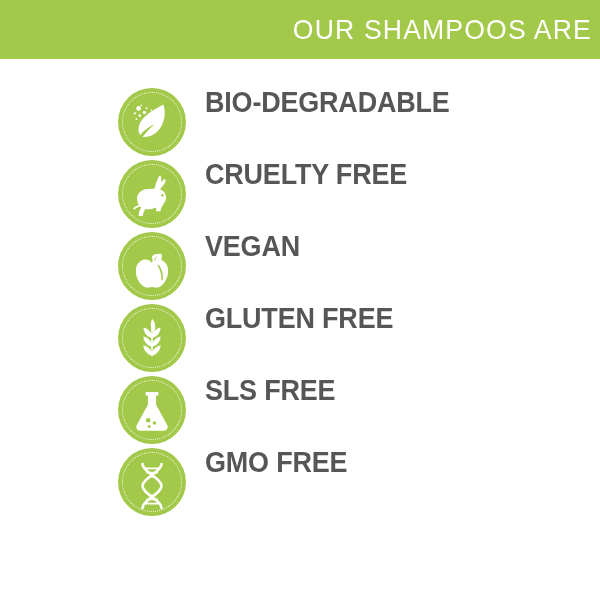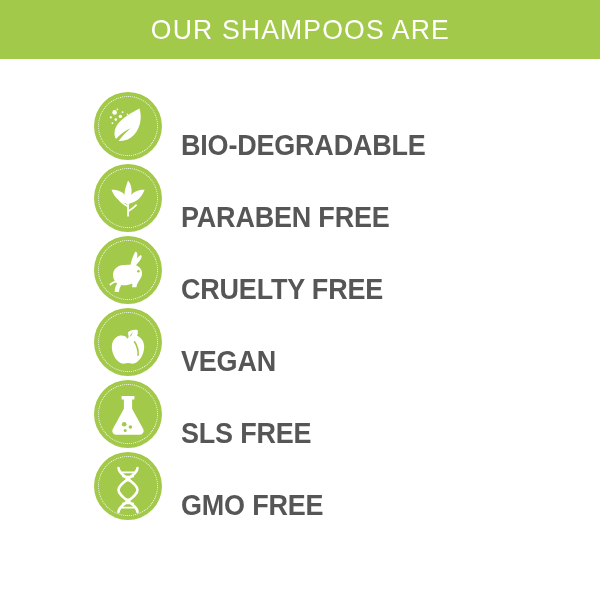--- a/index.html
+++ b/index.html
@@ -23,21 +23,21 @@
   
   .banner {
     position: absolute;
     left: 0;
     top: 0;
     width: 600px;
     height: 59px;
     background: #a3c94a;
     display: flex;
     align-items: center;
-    justify-content: center;
+    justify-content: flex-end;
   }
   .banner-title {
     color: #ffffff;
     font-family: "Liberation Sans", sans-serif;
     font-size: 28px;
     font-weight: 400;
     letter-spacing: 1.2px;
     line-height: 1;
     white-space: nowrap;
     transform: scaleX(0.95);
@@ -50,22 +50,22 @@
     top: 59px;
     width: 600px;
     height: 541px;
     padding-top: 29px;
     box-sizing: border-box;
   }
   .row {
     position: relative;
     height: 72px;
     display: flex;
-    align-items: flex-end;
-    padding-left: 94px;
+    align-items: flex-start;
+    padding-left: 118px;
     box-sizing: border-box;
   }
   .badge {
     position: relative;
     width: 68px;
     height: 68px;
     flex: 0 0 68px;
     border-radius: 50%;
     background: #a3c94a;
   }
@@ -134,37 +134,20 @@
               <circle cx="28.6" cy="20.2" r="0.9"></circle>
               <circle cx="33.4" cy="22.2" r="0.8"></circle>
               <circle cx="23.4" cy="17.4" r="0.8"></circle>
             </g>
           </svg>
         </div>
       </div>
       <div class="row-label">BIO-DEGRADABLE</div>
     </div>
 
-    <div class="row">
-      <div class="badge">
-        <div class="ring"></div>
-        <div class="glyph">
-          <svg viewBox="0 0 68 68" xmlns="http://www.w3.org/2000/svg">
-            <g fill="#ffffff">
-              <path d="M34 16.5c3.6 4.4 4.6 10.6 2.8 16.2-1 3.1-2.6 5.6-4.2 7.5-2.2-4.6-2.8-10.5-1.2-15.6.7-2.4 1.6-5 2.6-8.1z"></path>
-              <path d="M17.5 25.8c5.6-.5 11.2 1.9 14.6 6.4 1.9 2.5 3 5.2 3.5 7.7-5.1-.3-10.4-2.6-13.8-6.6-1.6-1.9-3-4.2-4.3-7.5z"></path>
-              <path d="M50.6 25.8c-5.6-.5-11.2 1.9-14.6 6.4-1.9 2.5-3 5.2-3.5 7.7 5.1-.3 10.4-2.6 13.8-6.6 1.6-1.9 3-4.2 4.3-7.5z"></path>
-              <path d="M33.2 38.2h1.7v14.2h-1.7z"></path>
-              <path d="M34 41.6c-2.9-1.7-5.6-3.9-8-6.4l-1.2 1.2c2.6 2.7 5.6 5 8.6 6.8zM34 46.4c2.9-1.7 5.6-3.9 8-6.4l1.2 1.2c-2.6 2.7-5.6 5-8.6 6.8z"></path>
-            </g>
-          </svg>
-        </div>
-      </div>
-      <div class="row-label">PARABEN FREE</div>
-    </div>
 
     <div class="row">
       <div class="badge">
         <div class="ring"></div>
         <div class="glyph">
           <svg viewBox="0 0 68 68" xmlns="http://www.w3.org/2000/svg">
             <g fill="#ffffff">
               <path d="M41.2 15.8c1.1-.3 2 .6 2.1 1.9.2 2.6-.6 6.3-2.1 9.3-.8 1.6-1.7 2.8-2.6 3.5l-2.2-1.4c.3-1.6.8-3.6 1.5-5.6 1-3 2.3-5.6 3.3-7.7z"></path>
               <path d="M46.6 18.9c1 .4 1.3 1.6.8 2.8-1 2.4-3.2 5.4-5.6 7.6-1.3 1.2-2.5 2-3.6 2.4l-1.3-2.2c.9-1.4 2.1-3 3.4-4.6 2-2.4 4.1-4.5 6.3-6z"></path>
               <path d="M39.2 28.8c3.8 0 7 2.4 8.3 5.8.6 1.6.7 3.2.4 4.7-.5 2.6-2.3 4.6-3.6 6.6-1.1 1.7-1.7 3.5-1.9 5.4h-4.3c.1-1.3.3-2.6.2-3.9-3.3 1.6-7.2 2.1-10.9 1.6-1.5 2.1-2.3 4.5-2.4 7h-4.3c-.1-3 .8-6 2.5-8.5-1.9-1.6-3.3-3.7-3.9-6.1-.7-2.8-.2-5.9 1.5-8.2 2.1-2.8 5.7-4.1 9.1-4.2 3.1-.1 6.2-.1 9.3-.2z"></path>
@@ -186,20 +169,40 @@
               <path d="M34 24.2c2.4-2.4 6.3-3.1 9.6-2.1.9 3.4-.5 7.2-3.3 9.2-1 .7-2.1 1.2-3.2 1.5-.3-3.1.3-6.2 1.9-8.8-2 1.9-3.4 4.3-4.1 6.9-.4-2.3-.6-4.5-.9-6.7z"></path>
               <path d="M33.3 29.6c-2.2-1.9-5.2-2.7-8-1.9-4.2 1.2-7.1 5.3-7.4 10-.4 5.8 2.1 11.9 6.2 15.6 1.9 1.7 4.3 2.8 6.6 2.3 1.1-.2 2.1-.7 3.3-.7s2.2.5 3.3.7c2.3.5 4.7-.6 6.6-2.3 4.1-3.7 6.6-9.8 6.2-15.6-.3-4.7-3.2-8.8-7.4-10-3.1-.9-6.4.1-8.6 2.4-.3.3-.5.5-.8.5s-.5-.2-.8-.5c-.4-.3-.8-.5-1.2-.5z"></path>
             </g>
             <path d="M40.5 33.8c2.6 3.8 3.9 8.6 3.6 13.4" fill="none" stroke="#a3c94a" stroke-width="1.6" stroke-linecap="round"></path>
           </svg>
         </div>
       </div>
       <div class="row-label">VEGAN</div>
     </div>
 
+    <div class="row">
+      <div class="badge">
+        <div class="ring"></div>
+        <div class="glyph">
+          <svg viewBox="0 0 68 68" xmlns="http://www.w3.org/2000/svg">
+            <g fill="#ffffff">
+              <path d="M33.2 22h1.6v30h-1.6z"></path>
+              <path d="M34 14.8c2.4 2.4 3.6 5.8 3.2 9.1-.2 1.8-.8 3.4-1.6 4.8-1.9-2.3-2.9-5.3-2.8-8.3.1-1.9.6-3.8 1.2-5.6z"></path>
+              <path d="M25.4 23.6c3.3.6 6.2 2.7 7.7 5.7.8 1.6 1.2 3.3 1.2 4.9-2.9-.6-5.6-2.4-7.2-5-1-1.6-1.6-3.5-1.7-5.6z"></path>
+              <path d="M42.6 23.6c-3.3.6-6.2 2.7-7.7 5.7-.8 1.6-1.2 3.3-1.2 4.9 2.9-.6 5.6-2.4 7.2-5 1-1.6 1.6-3.5 1.7-5.6z"></path>
+              <path d="M25.4 32.4c3.3.6 6.2 2.7 7.7 5.7.8 1.6 1.2 3.3 1.2 4.9-2.9-.6-5.6-2.4-7.2-5-1-1.6-1.6-3.5-1.7-5.6z"></path>
+              <path d="M42.6 32.4c-3.3.6-6.2 2.7-7.7 5.7-.8 1.6-1.2 3.3-1.2 4.9 2.9-.6 5.6-2.4 7.2-5 1-1.6 1.6-3.5 1.7-5.6z"></path>
+              <path d="M25.4 41.2c3.3.6 6.2 2.7 7.7 5.7.8 1.6 1.2 3.3 1.2 4.9-2.9-.6-5.6-2.4-7.2-5-1-1.6-1.6-3.5-1.7-5.6z"></path>
+              <path d="M42.6 41.2c-3.3.6-6.2 2.7-7.7 5.7-.8 1.6-1.2 3.3-1.2 4.9 2.9-.6 5.6-2.4 7.2-5 1-1.6 1.6-3.5 1.7-5.6z"></path>
+            </g>
+          </svg>
+        </div>
+      </div>
+      <div class="row-label">GLUTEN FREE</div>
+    </div>
 
     <div class="row">
       <div class="badge">
         <div class="ring"></div>
         <div class="glyph">
           <svg viewBox="0 0 68 68" xmlns="http://www.w3.org/2000/svg">
             <g fill="#ffffff">
               <path d="M27.6 16h12.8v3.4h-2.3v9.4l11.1 20.3c1.4 2.6-.4 5.7-3.3 5.7H22.1c-2.9 0-4.7-3.1-3.3-5.7l11.1-20.3v-9.4h-2.3z"></path>
             </g>
             <g fill="#a3c94a">

